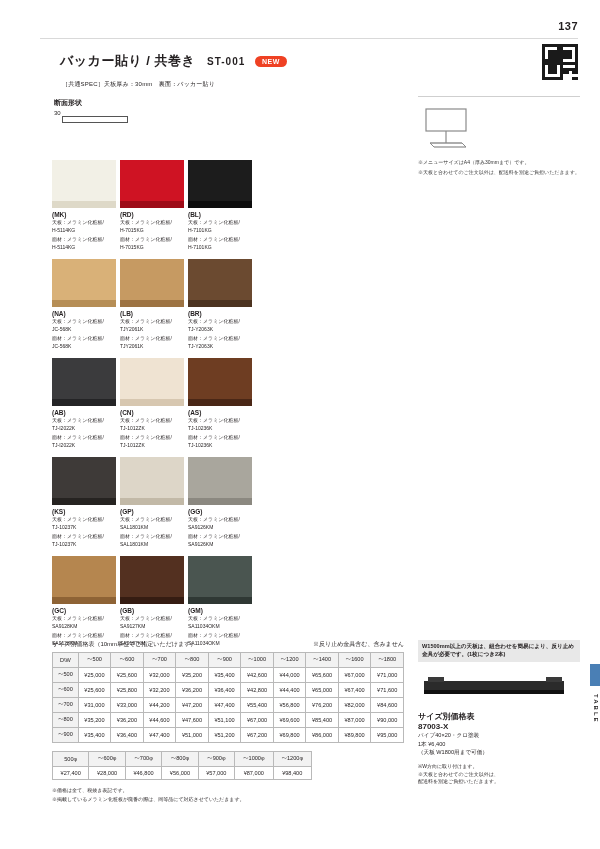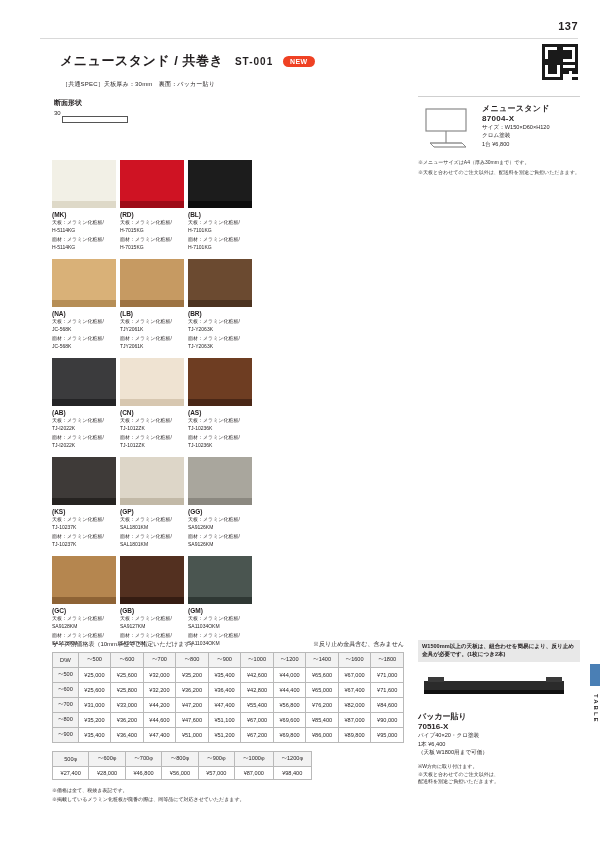--- a/index.html
+++ b/index.html
@@ -237,21 +237,21 @@
     <div class="cell" style="left: 33px; top: 24px; width: 3px; height: 3px;"></div>
     <div class="cell" style="left: 21px; top: 27px; width: 3px; height: 3px;"></div>
     <div class="cell" style="left: 24px; top: 27px; width: 3px; height: 3px;"></div>
     <div class="cell" style="left: 30px; top: 27px; width: 3px; height: 3px;"></div>
     <div class="cell" style="left: 33px; top: 27px; width: 3px; height: 3px;"></div>
     <div class="cell" style="left: 30px; top: 33px; width: 3px; height: 3px;"></div>
     <div class="cell" style="left: 33px; top: 33px; width: 3px; height: 3px;"></div>
   </div>
 
 <div class="title-wrap">
-  <span class="title-main">メニュースタンド / 共巻き</span>
+  <span class="title-main">バッカー貼り / 共巻き</span>
   <span class="title-code">ST-001</span>
   <span class="badge-new">NEW</span>
 </div>
 <div class="spec-line">［共通SPEC］天板厚み：30mm　裏面：バッカー貼り</div>
 <div class="section-label">断面形状</div>
 
 <div class="edge-fig">
   <div style="position:relative;">
     <span class="dim">30</span>
     <div class="edge-bar"></div>
@@ -264,27 +264,20 @@
     <div class="ms-img">
       <svg width="56" height="48" viewBox="0 0 56 48">
         <rect x="8" y="6" width="40" height="22" fill="none" stroke="#8a8a8a" stroke-width="1.2"></rect>
         <line x1="28" y1="28" x2="28" y2="40" stroke="#8a8a8a" stroke-width="1.2"></line>
         <line x1="12" y1="40" x2="44" y2="40" stroke="#8a8a8a" stroke-width="1.4"></line>
         <line x1="12" y1="40" x2="16" y2="44" stroke="#8a8a8a" stroke-width="1"></line>
         <line x1="44" y1="40" x2="48" y2="44" stroke="#8a8a8a" stroke-width="1"></line>
         <line x1="16" y1="44" x2="48" y2="44" stroke="#8a8a8a" stroke-width="1.2"></line>
       </svg>
     </div>
-    <div class="ms-txt">
-      <div class="ms-title">メニュースタンド</div>
-      <div class="ms-title">87004-X</div>
-      <div class="ms-line">サイズ：W150×D60×H120</div>
-      <div class="ms-line">クロム塗装</div>
-      <div class="ms-line">1台 ¥6,800</div>
-    </div>
   </div>
   <div class="ms-note">※メニューサイズはA4（厚み30mmまで）です。</div>
   <div class="ms-note" style="margin-top:2px">※天板と合わせてのご注文以外は、配送料を別途ご負担いただきます。</div>
 </div>
 
 <div class="swatch-grid" id="swatch-grid">
     <div class="swatch-row">
       <div class="swatch-cell">
         <div class="sw-img">
           <div class="sw-top" style="background:#f2f0e6"></div>
@@ -577,22 +570,22 @@
 <div class="rb">
   <div class="rb-title">W1500mm以上の天板は、組合わせを簡易により、反り止め金具が必要です。(1枚につき2本)</div>
   <div class="rb-img">
     <svg width="162" height="38" viewBox="0 0 162 38">
       <rect x="6" y="14" width="140" height="9" fill="#2b2b2b"></rect>
       <rect x="6" y="23" width="140" height="4" fill="#111"></rect>
       <rect x="10" y="10" width="16" height="5" fill="#3a3a3a"></rect>
       <rect x="128" y="10" width="16" height="5" fill="#3a3a3a"></rect>
     </svg>
   </div>
-  <div class="rb-h">バッカー貼り</div>
-  <div class="rb-code">70516-X</div>
+  <div class="rb-h">サイズ別価格表</div>
+  <div class="rb-code">87003-X</div>
   <div class="rb-line">パイプ40×20・クロ塗装</div>
   <div class="rb-line">1本 ¥6,400</div>
   <div class="rb-line">（天板 W1800用まで可価）</div>
   <div class="rb-note">※W方向に取り付けます。</div>
   <div class="rb-note" style="margin-top:0">※天板と合わせてのご注文以外は、</div>
   <div class="rb-note" style="margin-top:0">配送料を別途ご負担いただきます。</div>
 </div>
 
 <div class="side-tab">
   <div class="bar"></div>

